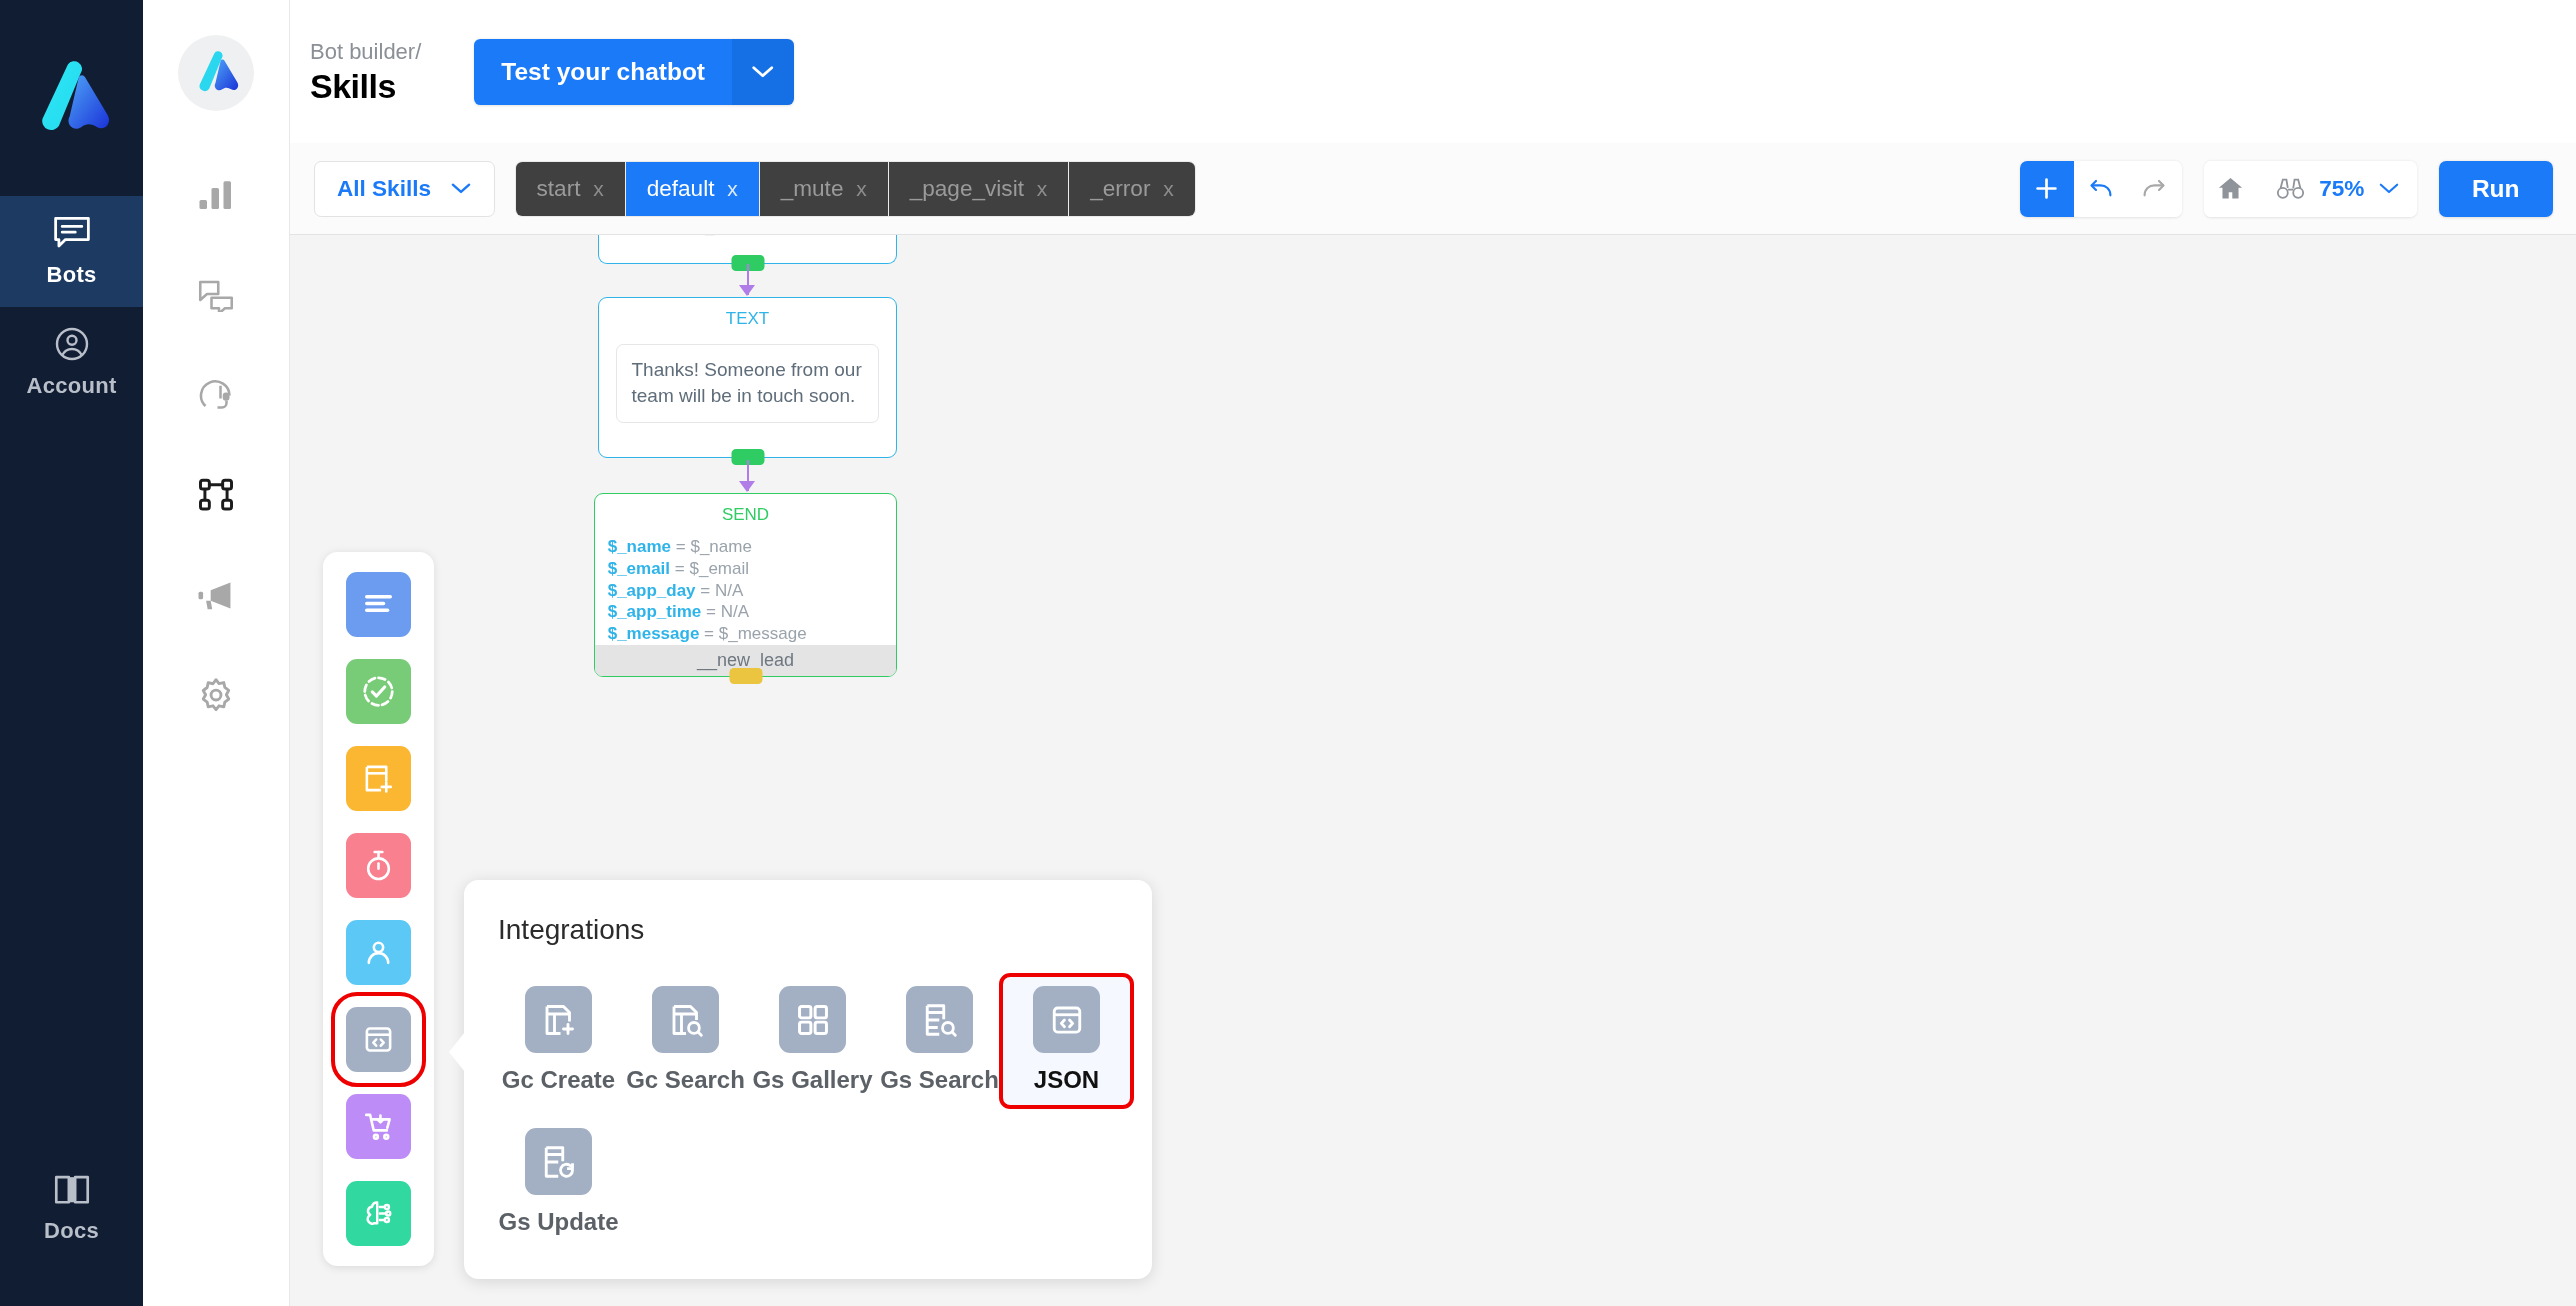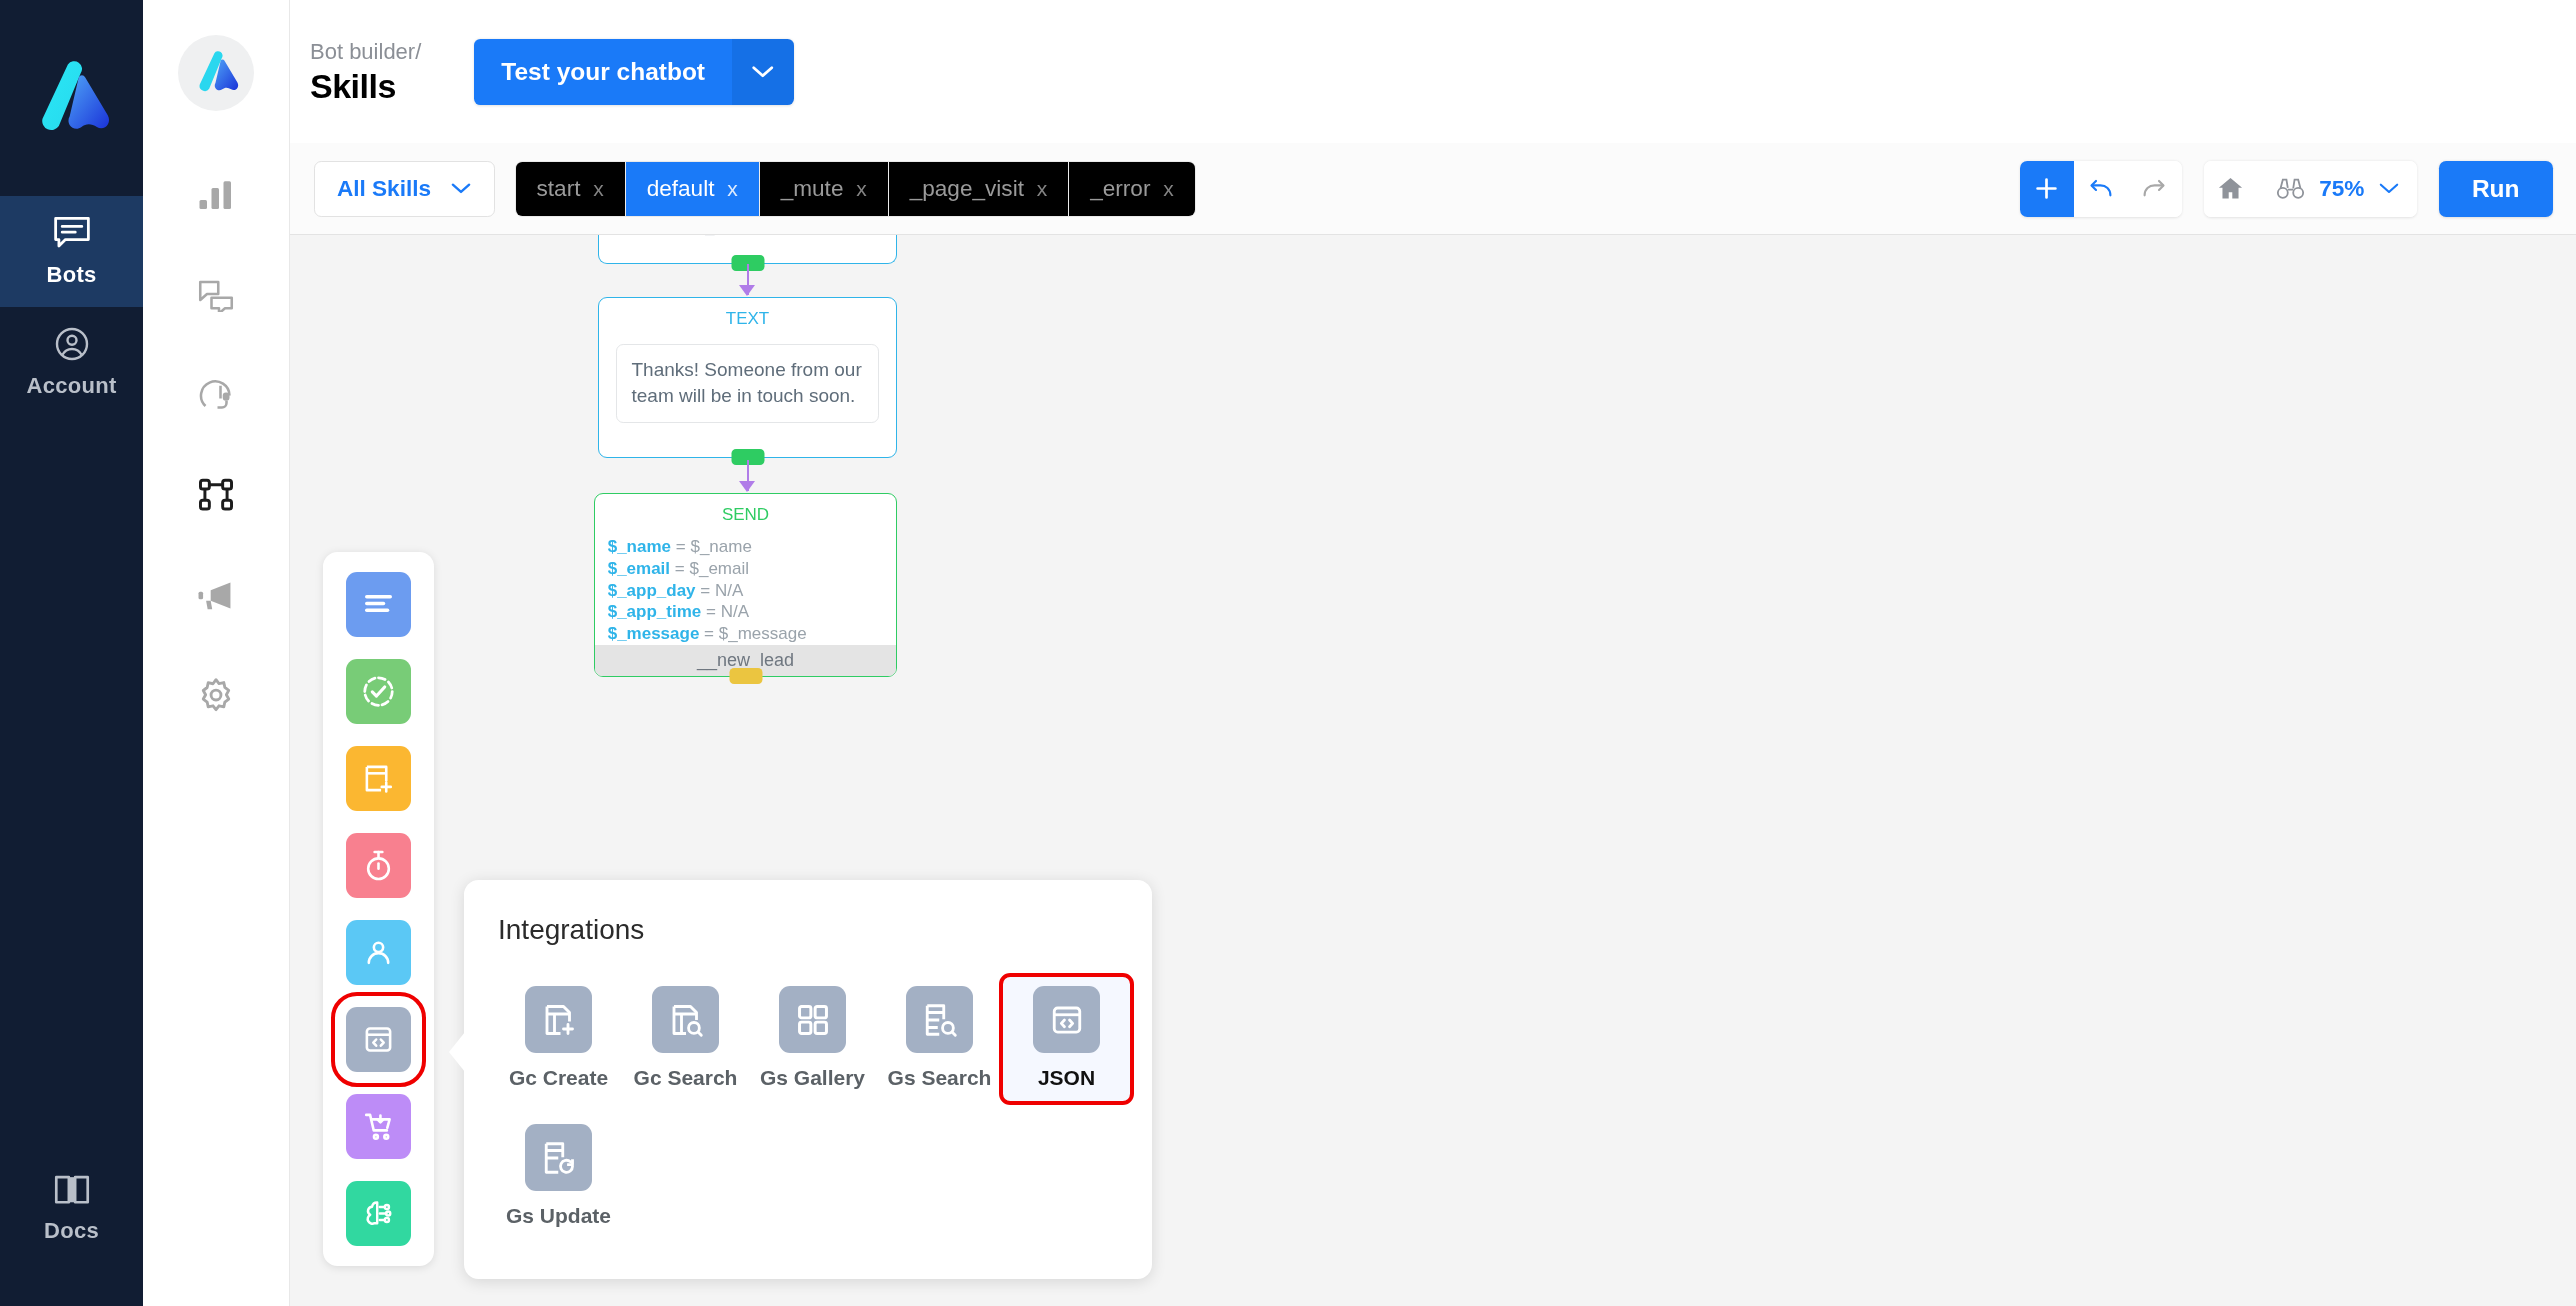--- a/index.html
+++ b/index.html
@@ -79,21 +79,21 @@
     cursor: pointer;
   }
   .skills-select .lbl { color: #1a7af8; font-size: 22.6px; font-weight: bold; }
   .tabs {
     display: flex; margin-left: 20px; background: #fff; border-radius: 7.2px; overflow: hidden;
     border: 0.9px solid #eaeaea; height: 56px;
   }
   .tab {
     display: flex; align-items: center; gap: 12.7px; padding: 0 21px; height: 100%;
     font-size: 22.6px; color: #9a9a9a; border-right: 0.9px solid #ececec; cursor: pointer;
-    background: #000000; white-space: nowrap;
+    background: #404040; white-space: nowrap;
   }
   .tab:last-child { border-right: none; }
   .tab.active { background: #1a7af8; color: #ffffff; }
   .tab .x { font-size: 21px; opacity: .85; }
 
   .toolrow-right { margin-left: auto; display: flex; align-items: center; padding-right: 23.5px; gap: 22px; }
   .grp { display: flex; border-radius: 7.2px; overflow: hidden; box-shadow: 0 0.9px 2.7px rgba(0,0,0,.10); background: #fff; }
   .tbtn {
     width: 54px; height: 56px; display: flex; align-items: center; justify-content: center;
     background: #fff; cursor: pointer;
@@ -196,21 +196,21 @@
     padding: 31px 0 0 31px; row-gap: 14.5px;
   }
   .int-cell {
     display: flex; flex-direction: column; align-items: center; gap: 12.7px;
     padding: 9px 0 11px; border-radius: 7.2px; cursor: pointer; width: 127px;
   }
   .int-icon {
     width: 67px; height: 67px; border-radius: 11px; background: #a3b0c4;
     display: flex; align-items: center; justify-content: center;
   }
-  .int-label { font-size: 21px; font-weight: bold; color: #5b6166; }
+  .int-label { font-size: 24px; font-weight: bold; color: #5b6166; }
   .int-cell.selected { background: #f5f8ff; outline: 4.5px solid #ef0000; }
   .int-cell.selected .int-label { color: #111; }
 
   svg { display: block; }
 </style>
 </head>
 <body>
 
 <div class="app">
 

